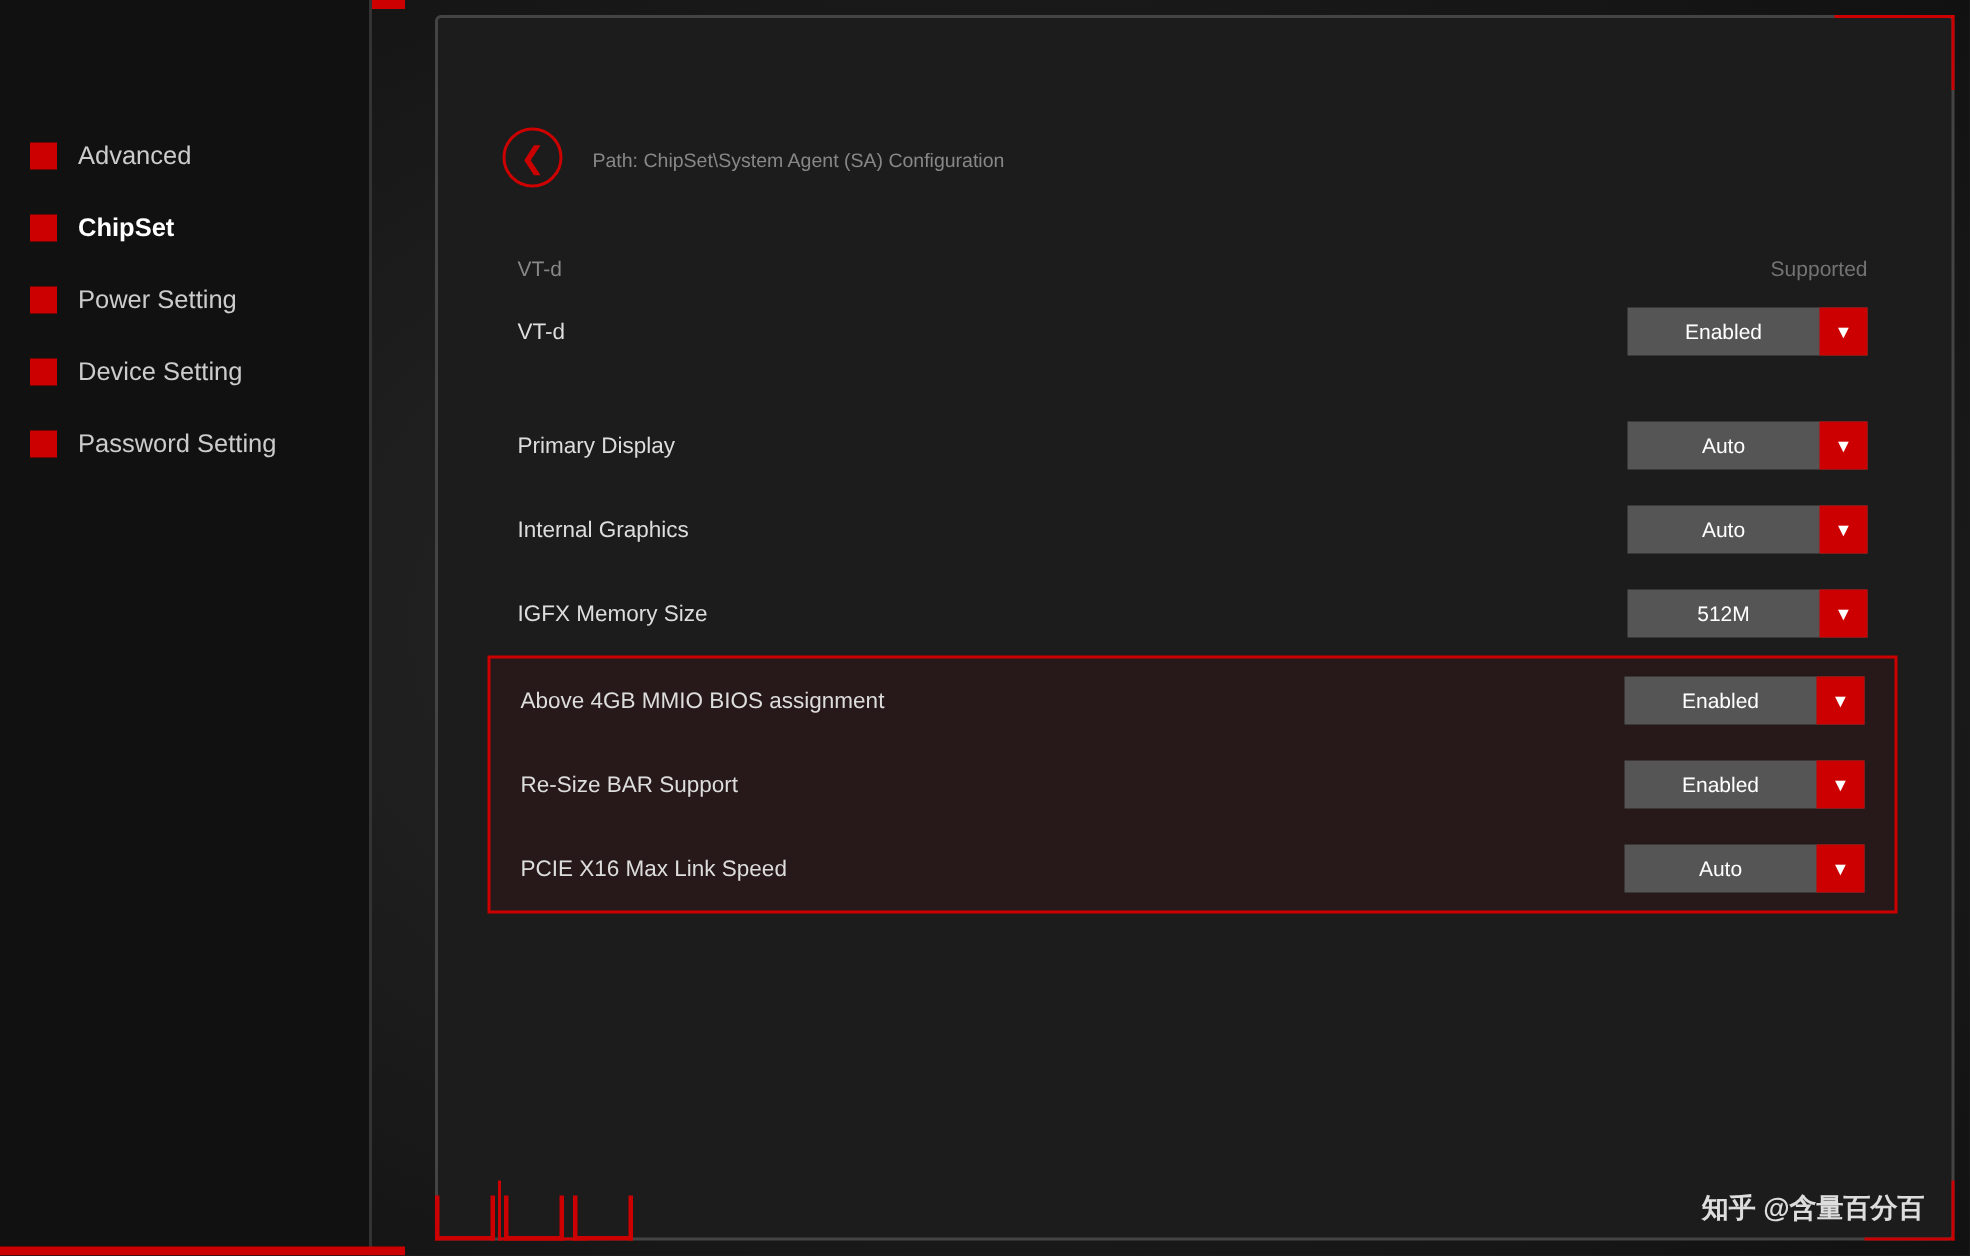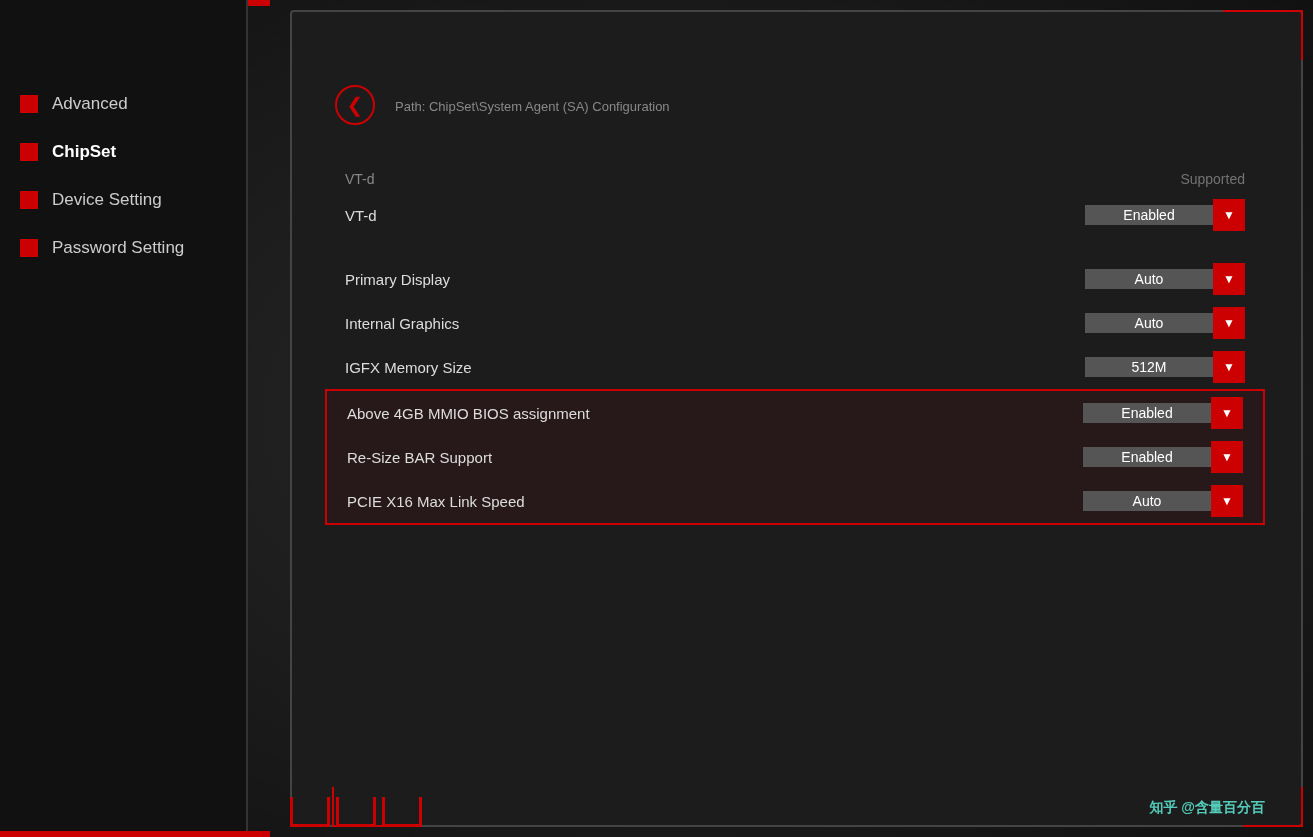--- a/index.html
+++ b/index.html
@@ -208,21 +208,21 @@
     }
 
     
     .dropdown {
       display: flex;
       align-items: center;
       background: #555;
       color: #fff;
       font-size: 14px;
       min-width: 160px;
-      height: 20px;
+      height: 32px;
       cursor: pointer;
     }
 
     .dropdown-text {
       flex: 1;
       text-align: center;
       padding: 0 10px;
     }
 
     .dropdown-arrow {
@@ -250,23 +250,23 @@
       justify-content: space-between;
       padding: 12px 10px;
       color: #ddd;
       font-size: 15px;
     }
 
     
     .watermark {
       position: absolute;
       bottom: 20px;
-      right: 48px;
-      color: #5eead4;
-      font-size: 14px;
+      right: 30px;
+      color: #ffffff;
+      font-size: 18px;
       font-weight: 700;
       font-family: 'Microsoft YaHei', 'SimHei', Arial, sans-serif;
       opacity: 0.85;
     }
 
     
     .sidebar-top-accent {
       position: absolute;
       left: 0;
       top: 0;
@@ -294,20 +294,24 @@
 <div class="sidebar">
 
   <div id="sidebar-items">
       <div class="sidebar-item">
         <div class="sidebar-dot"></div>
         <span>Advanced</span>
       </div>
       <div class="sidebar-item active">
         <div class="sidebar-dot"></div>
         <span>ChipSet</span>
+      </div>
+      <div class="sidebar-item">
+        <div class="sidebar-dot"></div>
+        <span>Power Setting</span>
       </div>
       <div class="sidebar-item">
         <div class="sidebar-dot"></div>
         <span>Device Setting</span>
       </div>
       <div class="sidebar-item">
         <div class="sidebar-dot"></div>
         <span>Password Setting</span>
       </div>
     </div>

